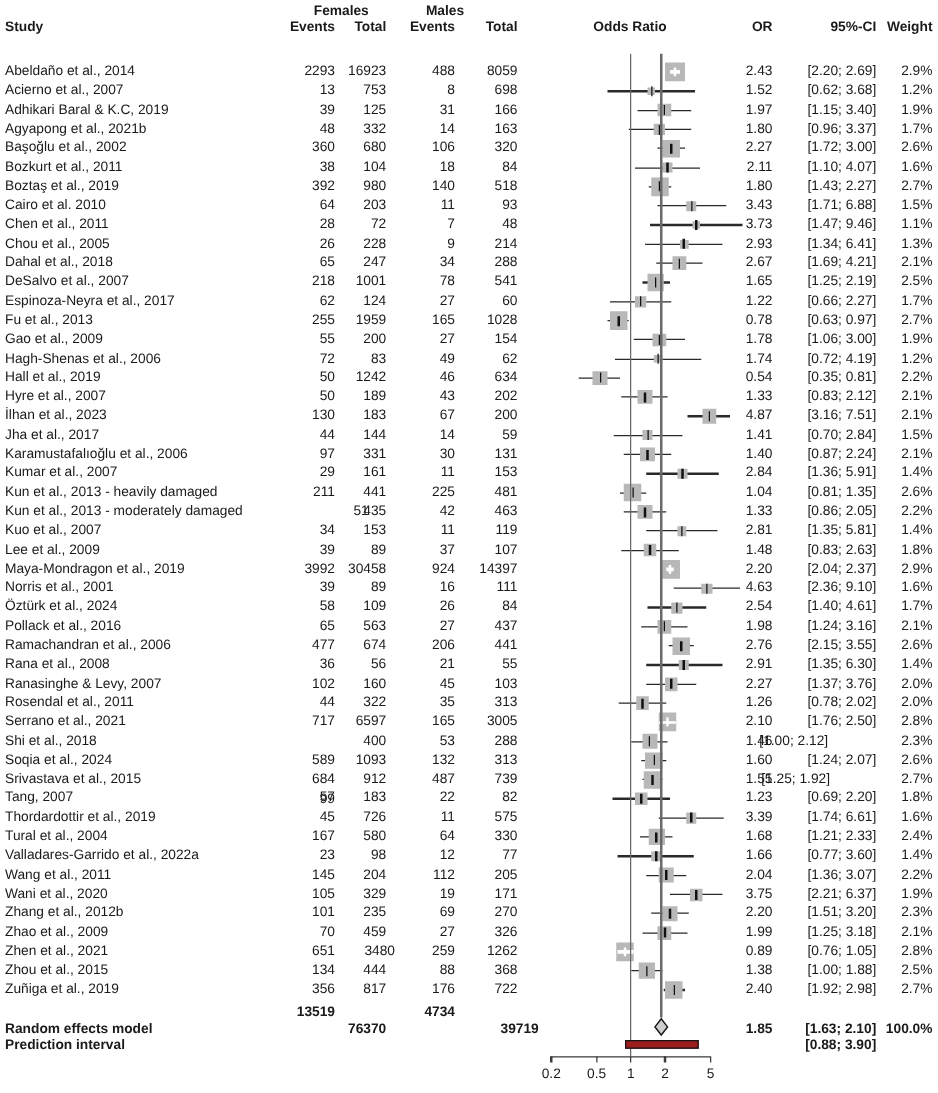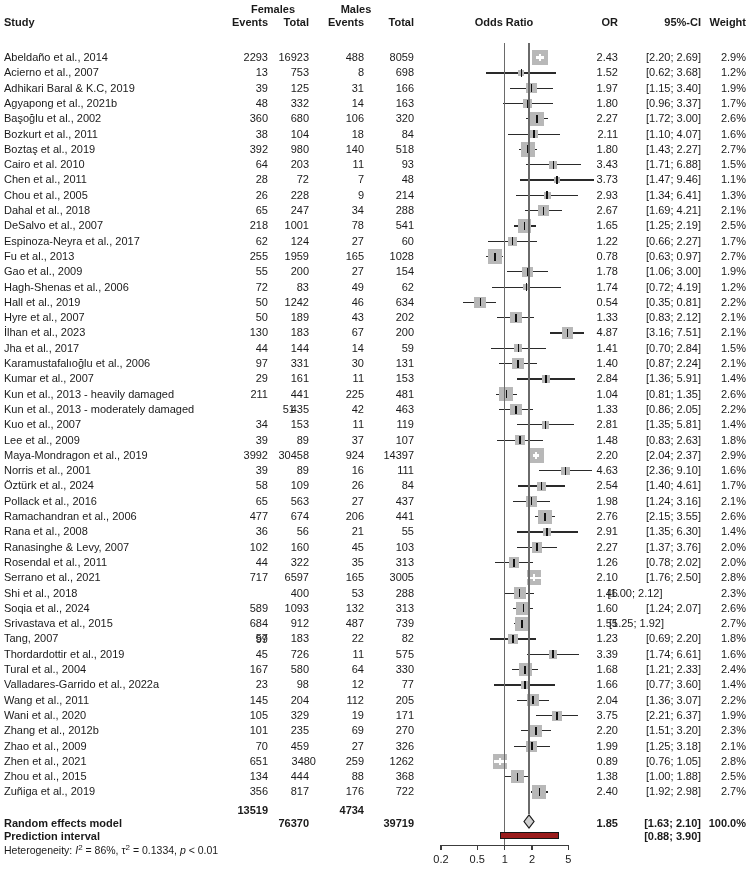--- a/index.html
+++ b/index.html
@@ -706,25 +706,22 @@
       <div class="axislabel" style="left: 512.124px; top: 853px;">2</div>
       <div class="axistick" style="left: 567.676px; top: 845px;"></div>
       <div class="axislabel" style="left: 548.376px; top: 853px;">5</div>
     </div>
 
   <div class="abs b rt" style="left:190px;top:804px;width:78px;">13519</div>
   <div class="abs b rt" style="left:286px;top:804px;width:78px;">4734</div>
 
   <div class="abs b" style="left:4px;top:817px;">Random effects model</div>
   <div class="abs b rt" style="left:231px;top:817px;width:78px;">76370</div>
-  <div class="abs b rt" style="left:336px;top:817px;width:78px;">39719</div>
+  <div class="abs b rt" style="left:353px;top:817px;width:78px;">39719</div>
   <div class="abs b rt" style="left:540px;top:817px;width:78px;">1.85</div>
   <div class="abs b rt" style="left:623px;top:817px;width:78px;">[1.63; 2.10]</div>
   <div class="abs b rt" style="left:668px;top:817px;width:78px;">100.0%</div>
 
   <div class="abs b" style="left:4px;top:830px;">Prediction interval</div>
   <div class="abs b rt" style="left:623px;top:830px;width:78px;">[0.88; 3.90]</div>
 
-  <div class="abs" style="left:4px;top:844px;font-size:10.5px;">
-    <span>Heterogeneity: </span><i>I</i><sup>2</sup><span> = 86%, </span><span>τ</span><sup>2</sup><span> = 0.1334, </span><i>p</i><span> &lt; 0.01</span>
-  </div>
 
 </div>
 
 </body></html>

